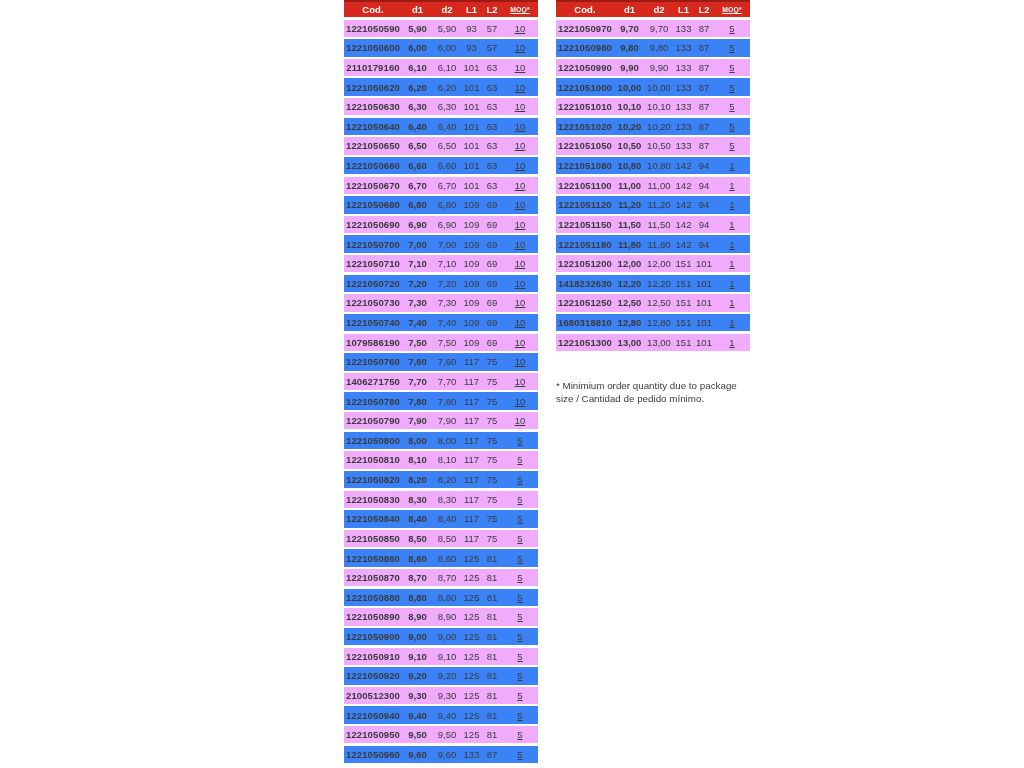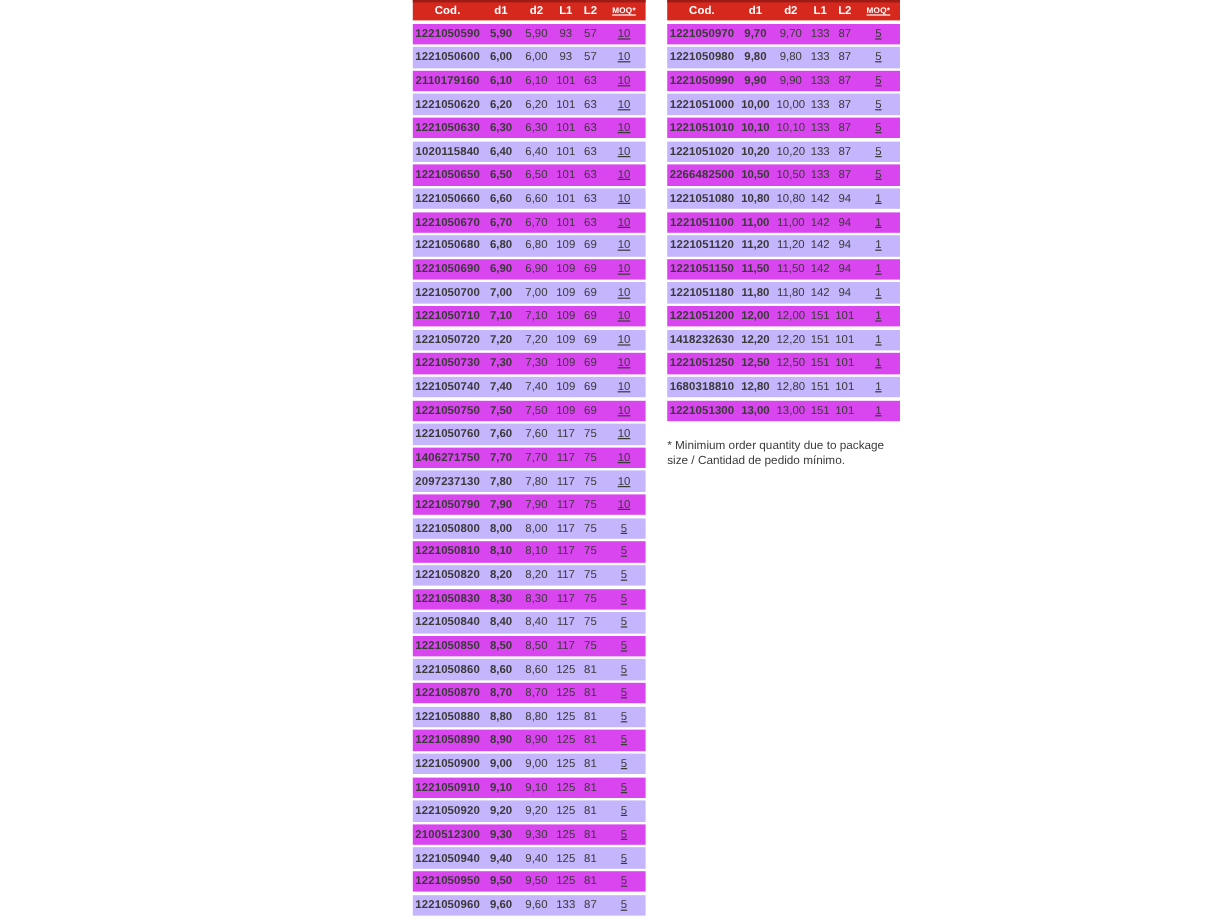--- a/index.html
+++ b/index.html
@@ -45,41 +45,41 @@
   }
 
   .t-row {
     display: flex;
     align-items: center;
     height: 17.3px;
     margin-bottom: 2.34px;
     font-size: 9.5px;
     color: #3a3a39;
   }
-  .t-row.even { background: #d946ef; }
-  .t-row.odd  { background: #c4b5fd; }
+  .t-row.even { background: #f0abfc; }
+  .t-row.odd  { background: #3b82f6; }
 
   .cell {
     display: inline-block;
     text-align: center;
     white-space: nowrap;
     overflow: visible;
   }
   .c-cod { width: 58px; font-weight: bold; letter-spacing: 0.1px; }
   .c-d1  { width: 31px; font-weight: bold; }
   .c-d2  { width: 28px; }
   .c-l1  { width: 21px; text-align: center; }
   .c-l2  { width: 20px; }
   .c-moq { width: 36px; text-decoration: underline; }
   .t-row .c-cod { font-weight: bold; }
 
   .footnote {
     position: absolute;
     left: 512px;
-    top: 365px;
+    top: 379px;
     width: 194px;
     font-size: 9.8px;
     line-height: 13px;
     color: #3a3a39;
   }
 </style>
 </head>
 <body>
 
 <div class="page">
@@ -127,21 +127,21 @@
       </div>
       <div class="t-row even">
         <span class="cell c-cod">1221050630</span>
         <span class="cell c-d1">6,30</span>
         <span class="cell c-d2">6,30</span>
         <span class="cell c-l1">101</span>
         <span class="cell c-l2">63</span>
         <span class="cell c-moq">10</span>
       </div>
       <div class="t-row odd">
-        <span class="cell c-cod">1020115840</span>
+        <span class="cell c-cod">1221050640</span>
         <span class="cell c-d1">6,40</span>
         <span class="cell c-d2">6,40</span>
         <span class="cell c-l1">101</span>
         <span class="cell c-l2">63</span>
         <span class="cell c-moq">10</span>
       </div>
       <div class="t-row even">
         <span class="cell c-cod">1221050650</span>
         <span class="cell c-d1">6,50</span>
         <span class="cell c-d2">6,50</span>
@@ -215,21 +215,21 @@
       </div>
       <div class="t-row odd">
         <span class="cell c-cod">1221050740</span>
         <span class="cell c-d1">7,40</span>
         <span class="cell c-d2">7,40</span>
         <span class="cell c-l1">109</span>
         <span class="cell c-l2">69</span>
         <span class="cell c-moq">10</span>
       </div>
       <div class="t-row even">
-        <span class="cell c-cod">1221050750</span>
+        <span class="cell c-cod">1079586190</span>
         <span class="cell c-d1">7,50</span>
         <span class="cell c-d2">7,50</span>
         <span class="cell c-l1">109</span>
         <span class="cell c-l2">69</span>
         <span class="cell c-moq">10</span>
       </div>
       <div class="t-row odd">
         <span class="cell c-cod">1221050760</span>
         <span class="cell c-d1">7,60</span>
         <span class="cell c-d2">7,60</span>
@@ -239,21 +239,21 @@
       </div>
       <div class="t-row even">
         <span class="cell c-cod">1406271750</span>
         <span class="cell c-d1">7,70</span>
         <span class="cell c-d2">7,70</span>
         <span class="cell c-l1">117</span>
         <span class="cell c-l2">75</span>
         <span class="cell c-moq">10</span>
       </div>
       <div class="t-row odd">
-        <span class="cell c-cod">2097237130</span>
+        <span class="cell c-cod">1221050780</span>
         <span class="cell c-d1">7,80</span>
         <span class="cell c-d2">7,80</span>
         <span class="cell c-l1">117</span>
         <span class="cell c-l2">75</span>
         <span class="cell c-moq">10</span>
       </div>
       <div class="t-row even">
         <span class="cell c-cod">1221050790</span>
         <span class="cell c-d1">7,90</span>
         <span class="cell c-d2">7,90</span>
@@ -450,21 +450,21 @@
       </div>
       <div class="t-row odd">
         <span class="cell c-cod">1221051020</span>
         <span class="cell c-d1">10,20</span>
         <span class="cell c-d2">10,20</span>
         <span class="cell c-l1">133</span>
         <span class="cell c-l2">87</span>
         <span class="cell c-moq">5</span>
       </div>
       <div class="t-row even">
-        <span class="cell c-cod">2266482500</span>
+        <span class="cell c-cod">1221051050</span>
         <span class="cell c-d1">10,50</span>
         <span class="cell c-d2">10,50</span>
         <span class="cell c-l1">133</span>
         <span class="cell c-l2">87</span>
         <span class="cell c-moq">5</span>
       </div>
       <div class="t-row odd">
         <span class="cell c-cod">1221051080</span>
         <span class="cell c-d1">10,80</span>
         <span class="cell c-d2">10,80</span>

